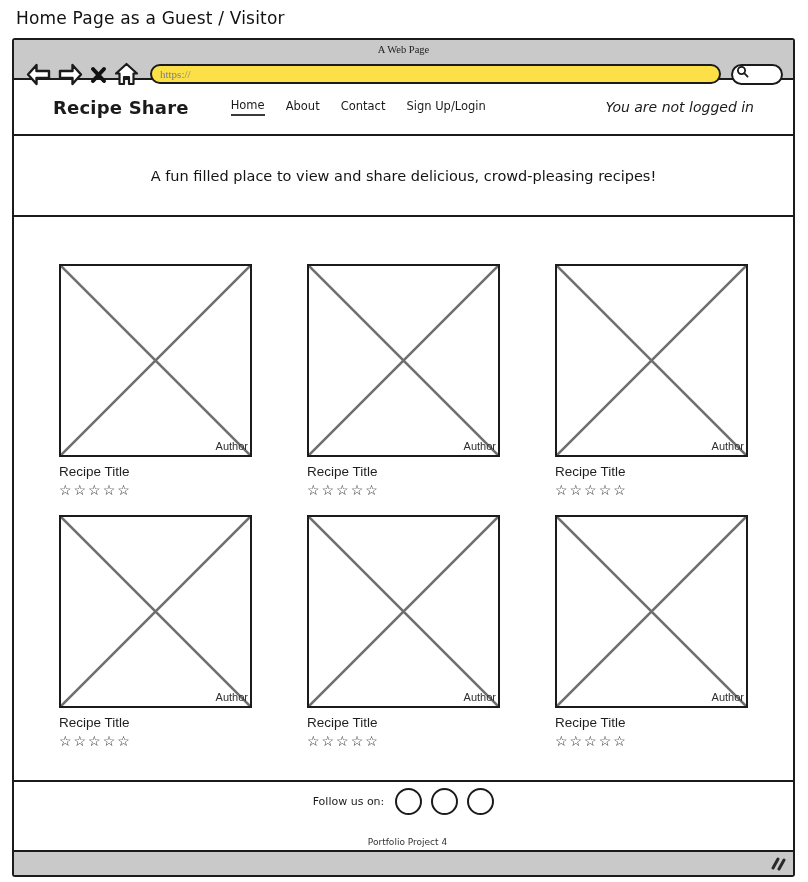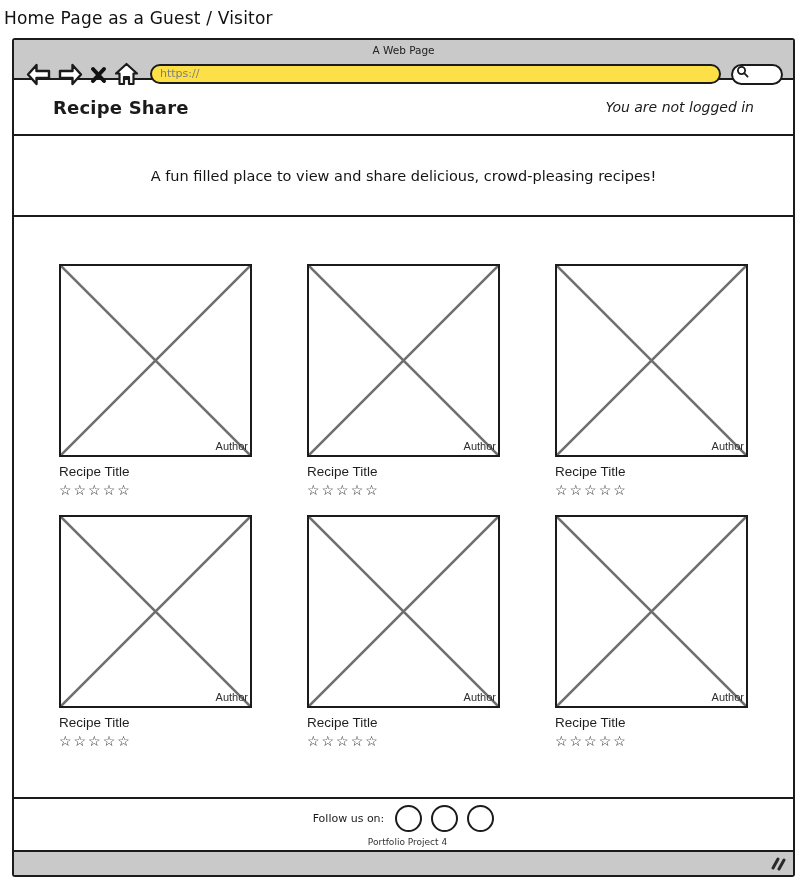--- a/index.html
+++ b/index.html
@@ -1,27 +1,27 @@
 <!DOCTYPE html>
 <html><head>
 <meta charset="utf-8">
 <style>
   * { margin: 0; padding: 0; box-sizing: border-box; }
   html, body { width: 808px; height: 882px; background: #ffffff;
     font-family: "DejaVu Sans", sans-serif; color: #1b1b1b; }
-  .page-title { position: absolute; left: 4px; top: 8px; font-size: 17px;
+  .page-title { position: absolute; left: 16px; top: 8px; font-size: 17px;
     font-weight: 500; letter-spacing: 0.2px; color: #111; }
 
   .window { position: absolute; left: 12px; top: 38px; width: 783px; height: 839px;
     border: 2px solid #1b1b1b; border-radius: 3px; background: #fff;
     display: flex; flex-direction: column; overflow: hidden; }
 
   
   .chrome { height: 40px; background: #c9c9c9; border-bottom: 2px solid #1b1b1b;
-    flex: 0 0 auto; position: relative; }
+    flex: 0 0 auto; position: relative; font-family: Liberation Serif, serif; }
   .chrome-title { position: absolute; top: 4px; left: 0; right: 0; text-align: center;
     font-size: 10.5px; color: #222; }
   .toolbar { position: absolute; left: 12px; right: 10px; top: 22px;
     display: flex; align-items: center; }
   .tb-icon { flex: 0 0 auto; display: inline-flex; align-items: center;
     justify-content: center; margin-right: 7px; cursor: pointer; }
   .url-field { flex: 1 1 auto; height: 20px; background: #fde047;
     border: 2px solid #1b1b1b; border-radius: 10px; margin: 0 10px 0 4px;
     font-size: 11px; color: #7d7d7d; line-height: 16px; padding: 0 8px;
     overflow: hidden; white-space: nowrap; }
@@ -57,21 +57,21 @@
   .thumb svg { display: block; width: 100%; height: 100%; }
   .author-label { position: absolute; right: 2px; bottom: 3px; font-size: 11px;
     color: #2e2e2e; font-family: "Liberation Sans", sans-serif;
     background: transparent; }
   .card-title { margin-top: 7px; font-size: 13.5px; color: #1f1f1f;
     font-family: "Liberation Sans", sans-serif; }
   .stars { margin-top: 3px; font-size: 14px; letter-spacing: 2px; color: #1b1b1b;
     cursor: pointer; }
 
   
-  .footer { flex: 0 0 auto; height: 53px; border-top: 2px solid #1b1b1b;
+  .footer { flex: 0 0 auto; height: 70px; border-top: 2px solid #1b1b1b;
     background: #fff; position: relative; }
   .follow-row { position: absolute; top: 6px; left: 0; right: 0;
     display: flex; align-items: center; justify-content: center; gap: 9px; }
   .follow-label { font-size: 11px; margin-right: 2px; }
   .social-circle { width: 27px; height: 27px; border: 2px solid #1b1b1b;
     border-radius: 50%; background: #fff; cursor: pointer; }
   .project-label { position: absolute; bottom: 3px; left: 8px; right: 0;
     text-align: center; font-size: 9px; color: #333; }
 
   
@@ -116,20 +116,26 @@
             <circle cx="5.5" cy="5.5" r="3.6" fill="none" stroke="#1b1b1b" stroke-width="1.8"></circle>
             <path d="M8.2 8.2 L11.6 11.6" stroke="#1b1b1b" stroke-width="1.8" stroke-linecap="round"></path>
           </svg>
         </span>
       </div>
     </div>
   </div>
 
   <div class="navbar">
     <div class="brand">Recipe Share</div>
+    <div class="nav-links">
+      <span class="nav-link active">Home</span>
+      <span class="nav-link">About</span>
+      <span class="nav-link">Contact</span>
+      <span class="nav-link">Sign Up/Login</span>
+    </div>
     <div class="login-status">You are not logged in</div>
   </div>
 
   <div class="tagline-band">
     <div class="tagline-text">A fun filled place to view and share delicious, crowd-pleasing recipes!</div>
   </div>
 
   <div class="content">
 
     <div class="grid-row">

